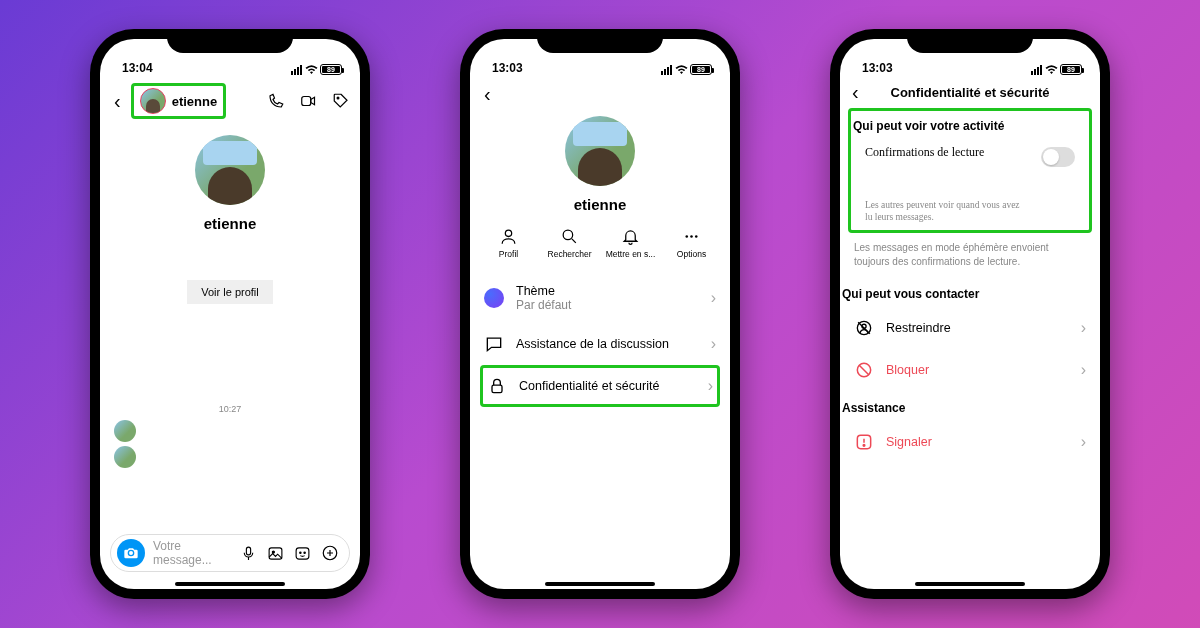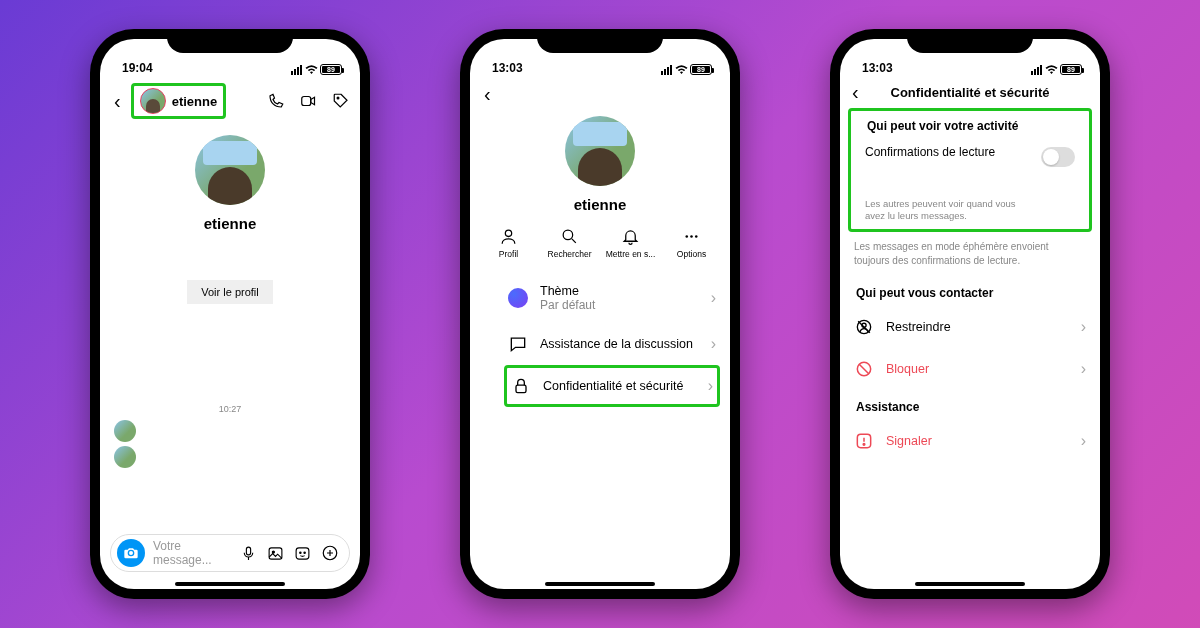--- a/index.html
+++ b/index.html
@@ -99,55 +99,55 @@
   .composer-input{ flex:1; font-size:12px; color:#999;}
   .composer-icons{ display:flex; gap:10px; align-items:center; padding-right:4px;}
   .home-indicator{ width:110px; height:4px; background:#000; border-radius:3px; margin:4px auto 3px auto;}
 
   
   .p2-header{ padding:6px 10px; display:flex; align-items:center;}
   .profile-section{ display:flex; flex-direction:column; align-items:center; padding-top:4px;}
   .action-row{ display:flex; justify-content:space-around; width:100%; padding:14px 8px 10px 8px;}
   .action-item{ display:flex; flex-direction:column; align-items:center; gap:3px; width:56px;}
   .action-label{ font-size:8.5px; color:#000; text-align:center; white-space:nowrap; overflow:hidden; text-overflow:ellipsis; width:100%;}
-  .list{ padding:4px 0;margin-left:24px;}
+  .list{ padding:4px 0;}
   .list-row{ display:flex; align-items:center; padding:11px 14px; gap:12px; position:relative;}
   .list-row .chev{ margin-left:auto; color:#aaa;}
   .row-title{ font-size:12.5px; color:#000;}
   .row-sub{ font-size:12px; color:#888;}
   .theme-dot{ width:20px; height:20px; border-radius:50%; background:radial-gradient(circle at 30% 30%, #4a6cfd, #7b3ff2);}
   .highlight-row{ border:3px solid #1fc41f; border-radius:4px; margin:0 10px; padding:8px 4px;}
 
   
   .p3-header{ display:flex; align-items:center; justify-content:center; padding:8px 10px; position:relative;}
   .p3-header .back-chevron{ position:absolute; left:8px;}
   .p3-title{ font-size:13px; font-weight:600;}
-  .section-title{ font-size:12px; font-weight:700; padding:10px 14px 6px 16px;}
+  .section-title{ font-size:12px; font-weight:700; padding:10px 14px 6px 2px;}
   .setting-row{ padding:6px 14px;}
   .setting-title{ font-size:12px; color:#000;}
   .setting-desc{ font-size:9.5px; color:#888; line-height:1.3; padding-right:48px;margin-top:39px;}
   .toggle{ position:absolute; right:14px; top:8px; width:34px; height:20px; background:#ddd; border-radius:10px;}
   .toggle::after{content:"";position:absolute;left:2px;top:2px;width:16px;height:16px;background:#fff;border-radius:50%;box-shadow:0 1px 2px rgba(0,0,0,0.2);}
   .note{ font-size:10px; color:#888; padding:8px 14px; line-height:1.4;}
   .danger{ color:#ed4956;}
   .highlight-p3{ border:3px solid #1fc41f; border-radius:4px; margin:0 8px; padding:4px 0;}
   .highlight-p3 .section-title{padding-top:4px;}
-  .highlight-p3 .setting-row{padding-bottom:2px;}
+  .highlight-p3 .setting-row{padding-bottom:2px;font-family:Liberation Serif, serif;}
   .row-rel{position:relative;}
 
   svg{display:block;}
 </style>
 </head>
 <body>
 
 <div class="phone">
   <div class="notch"></div>
   <div class="screen">
     <div class="status-bar">
-      <span>19:04</span>
+      <span>13:04</span>
       <div class="status-right">
         <span class="signal">
             <span></span>
             <span></span>
             <span></span>
             <span></span>
           </span>
         <span class="wifi">
             <svg width="13" height="10" viewBox="0 0 13 10">
               <path d="M6.5 9 L5 7.2 Q6.5 6 8 7.2 Z M2.8 5 Q6.5 1.8 10.2 5 L9 6.2 Q6.5 4 4 6.2 Z M0.5 2.8 Q6.5 -2.5 12.5 2.8 L11.3 4 Q6.5 -0.2 1.7 4 Z" fill="#000"></path>

